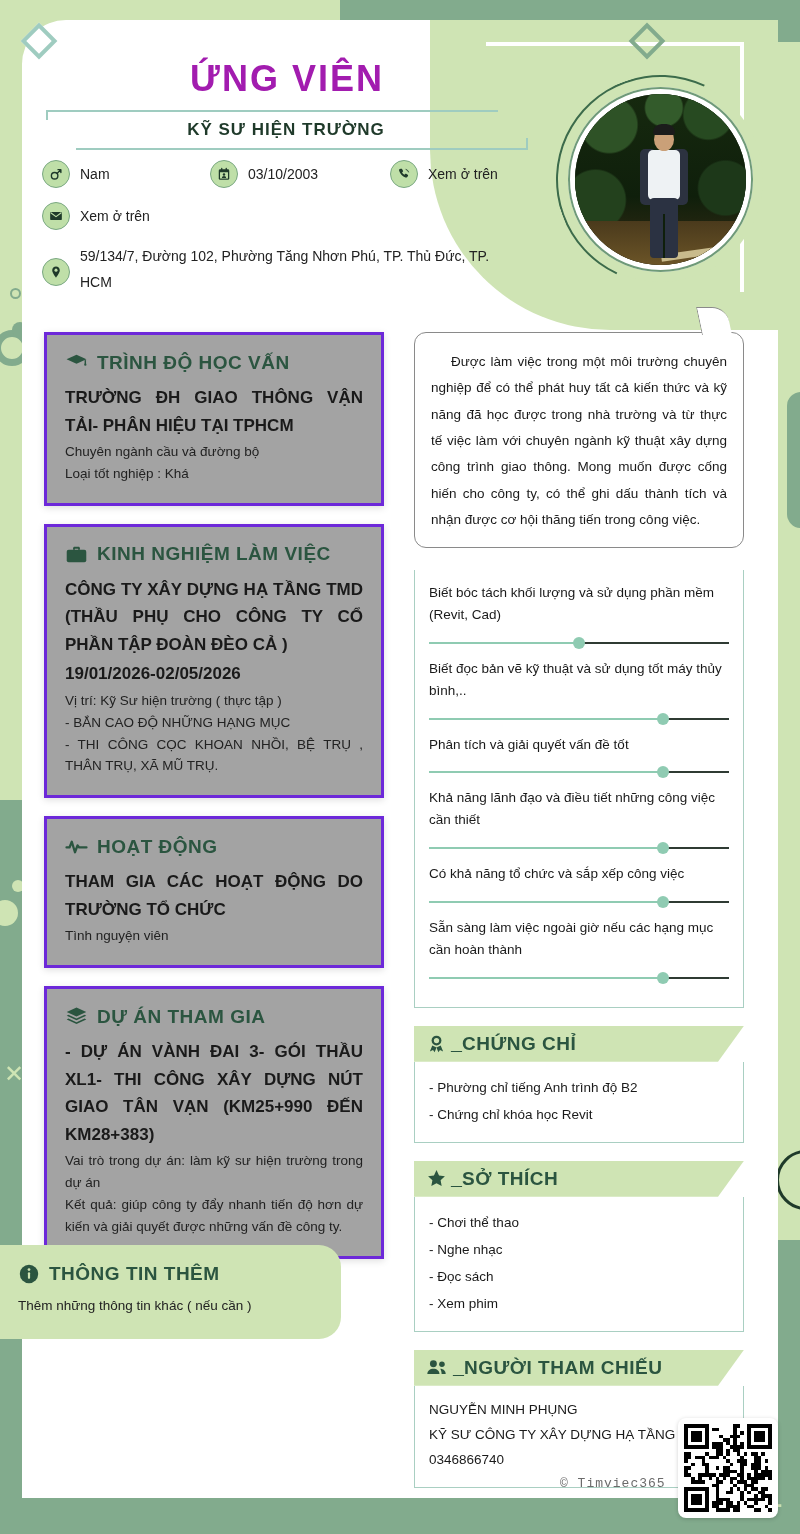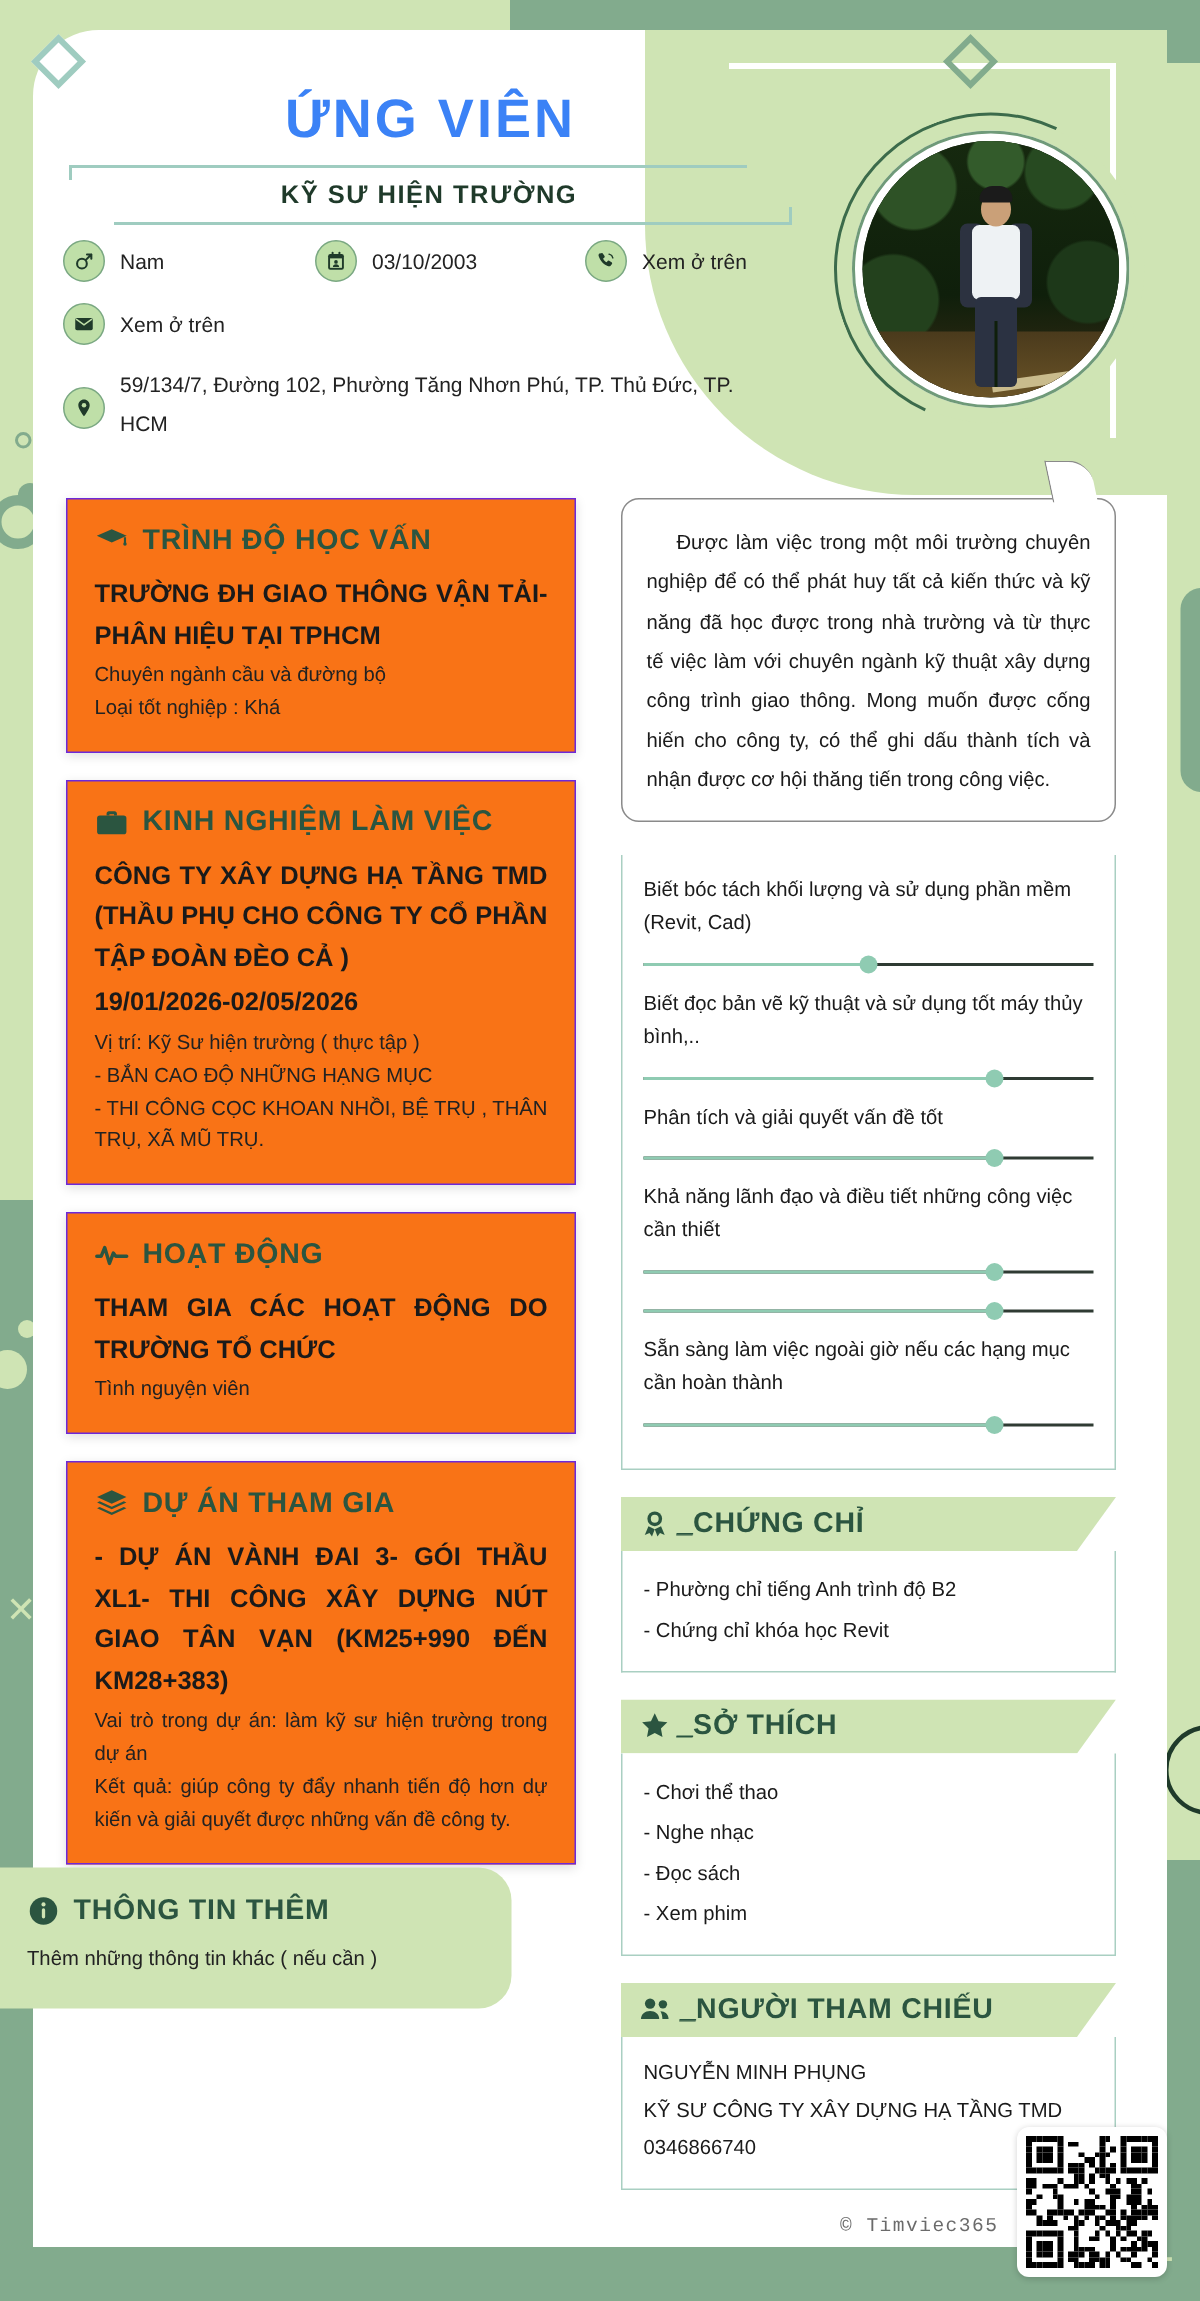--- a/index.html
+++ b/index.html
@@ -113,21 +113,21 @@
     width: 60px; height: 60px;
     border: 3px solid #1f3a2a; border-radius: 50%;
   }
 
   
   .header { position: absolute; left: 22px; top: 20px; width: 756px; height: 310px; }
   .name-title {
     position: absolute; left: 30px; top: 38px; width: 470px;
     text-align: center;
     font-size: 36px; font-weight: bold; letter-spacing: 2px;
-    color: #3b82f6;
+    color: #a21caf;
   }
   .job-wrap { position: absolute; left: 24px; top: 90px; width: 480px; }
   .job-line-top {
     position: absolute; left: 0; top: 0; width: 452px; height: 2px;
     background: #9fccc0;
   }
   .job-tick-l {
     position: absolute; left: 0; top: 0; width: 2px; height: 10px; background: #9fccc0;
   }
   .job-line-bot {
@@ -206,22 +206,22 @@
   .p-jacket-r { position: absolute; left: 40px; top: 27px; width: 16px; height: 56px; background: #2c3240; border-radius: 5px; }
   .p-legs { position: absolute; left: 18px; top: 76px; width: 28px; height: 60px; background: #2b3242; border-radius: 4px; }
   .p-gap { position: absolute; left: 31px; top: 92px; width: 2px; height: 44px; background: #0f1f0b; }
 
   
   .col-left { position: absolute; left: 44px; top: 332px; width: 340px; }
   .col-right { position: absolute; left: 414px; top: 332px; width: 330px; }
 
   
   .card {
-    background: #f97316;
-    border: 1px solid #6d28d9;
+    background: #a3a3a3;
+    border: 3px solid #6d28d9;
     box-shadow: 0 2px 7px rgba(0,0,0,0.13);
     padding: 16px 18px 18px 18px;
     margin-bottom: 18px;
   }
   .sec-head {
     display: flex; align-items: center; gap: 9px;
     margin-bottom: 10px;
   }
   .sec-ico { color: #2b5540; display: flex; align-items: center; }
   .sec-title {
@@ -571,20 +571,21 @@
         </div>
         <div class="skill">
           <div class="skill-label">Khả năng lãnh đạo và điều tiết những công việc cần thiết</div>
           <div class="bar-wrap">
             <div class="bar-bg"></div>
               <div class="bar-fill" style="width: 78%;"></div>
               <div class="bar-dot" style="left: 78%;"></div>
           </div>
         </div>
         <div class="skill">
+          <div class="skill-label">Có khả năng tổ chức và sắp xếp công việc</div>
           <div class="bar-wrap">
             <div class="bar-bg"></div>
               <div class="bar-fill" style="width: 78%;"></div>
               <div class="bar-dot" style="left: 78%;"></div>
           </div>
         </div>
         <div class="skill">
           <div class="skill-label">Sẵn sàng làm việc ngoài giờ nếu các hạng mục cần hoàn thành</div>
           <div class="bar-wrap">
             <div class="bar-bg"></div>

